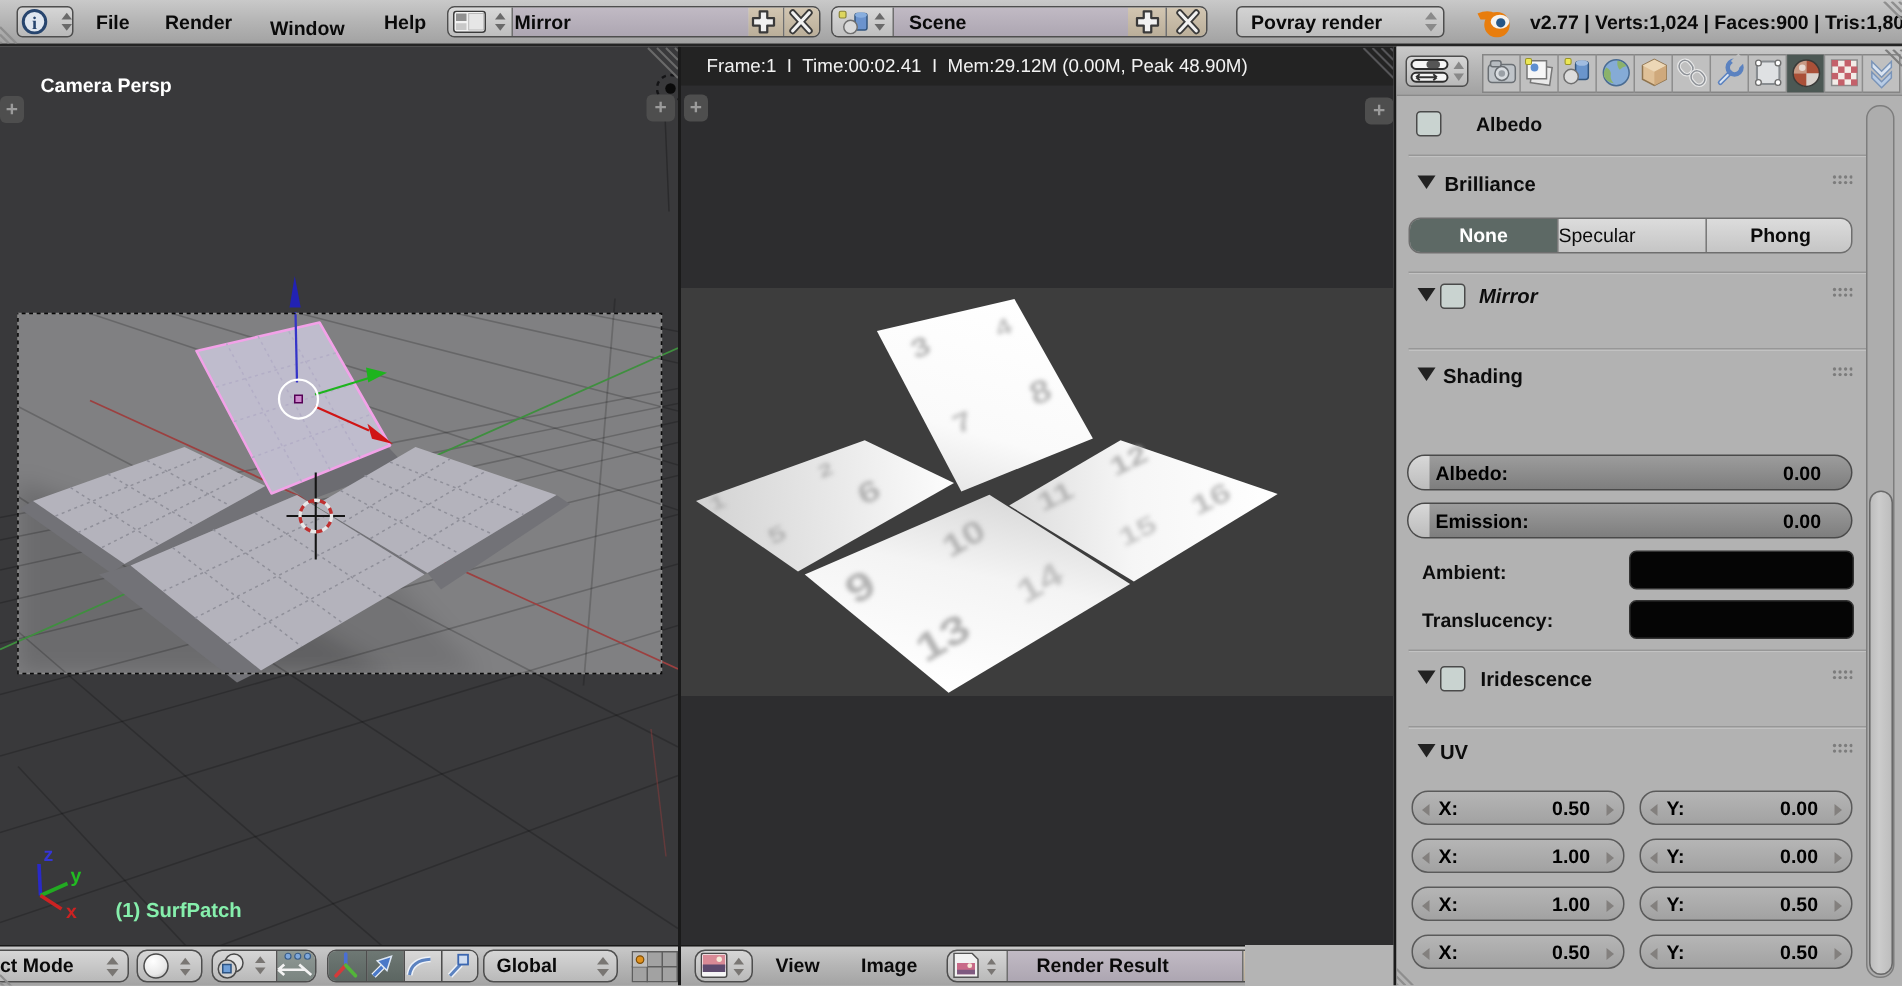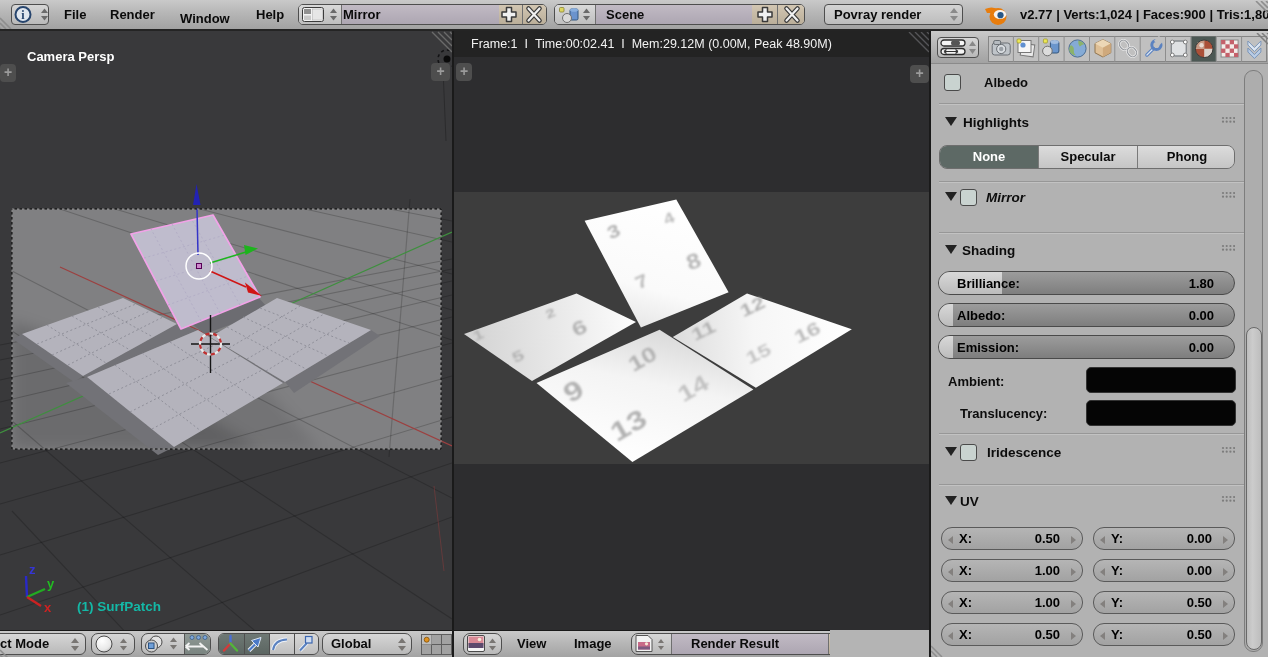--- a/index.html
+++ b/index.html
@@ -215,21 +215,21 @@
     <path d="M432 1 L452 21 M438 1 L452 15 M444 1 L452 9 M450 1 L452 3" stroke="#6a6a6a" stroke-width="1.4" fill="none"></path>
 
     <line x1="27" y1="566" x2="26" y2="545" stroke="#2929c8" stroke-width="2.4"></line>
     <line x1="27" y1="566" x2="45" y2="558" stroke="#22aa22" stroke-width="2.4"></line>
     <line x1="27" y1="566" x2="41" y2="575" stroke="#cc2222" stroke-width="2.4"></line>
     <text x="29" y="543" font-size="13" font-weight="bold" fill="#3535d5">z</text>
     <text x="47" y="557" font-size="13" font-weight="bold" fill="#22bb22">y</text>
     <text x="44" y="581" font-size="13" font-weight="bold" fill="#cc2222">x</text>
   </svg>
   <div class="abs" style="left:27px;top:18px;color:#fff;font-weight:bold;font-size:13px;">Camera Persp</div>
-  <div class="abs" style="left:77px;top:568px;color:#14b8a6;font-weight:bold;font-size:13.5px;">(1) SurfPatch</div>
+  <div class="abs" style="left:77px;top:568px;color:#86efac;font-weight:bold;font-size:13.5px;">(1) SurfPatch</div>
   <div class="plus" style="left:0px;top:33px;width:16px;">+</div>
   <div class="plus" style="left:431px;top:32px;">+</div>
 </div>
 
 <div class="abs" id="imged" style="left:454px;top:31px;width:475px;height:599px;background:#2d2d2f;overflow:hidden;">
   <svg width="475" height="599" style="position:absolute;left:0;top:0;">
     <defs>
       <linearGradient id="gL" gradientUnits="userSpaceOnUse" x1="10" y1="303" x2="182" y2="291">
         <stop offset="0" stop-color="#d2d2d2"></stop>
           <stop offset="0.55" stop-color="#e9e9e9"></stop>
@@ -406,36 +406,36 @@
   <svg class="abs" style="left:322px;top:2px;" width="15" height="16">
     <path d="M4 0 L15 11 M9 0 L15 6 M14 0 L15 1" stroke="#7e7e7e" stroke-width="1.5" fill="none"></path>
   </svg>
   <div class="abs" style="left:0;top:32px;width:337px;height:1px;background:#8a8a8a;"></div>
 
   <div class="chk" style="left:13px;top:43px;"></div>
   <div class="abs lbl" style="left:41px;top:44px;margin-left:12px;">Albedo</div>
   <div class="sep" style="top:72px;"></div>
 
   <div class="tri" style="left:14px;top:86px;"></div>
-  <div class="abs lbl" style="left:32px;top:84px;font-size:13.5px;">Highlights</div>
+  <div class="abs lbl" style="left:32px;top:84px;font-size:13.5px;">Brilliance</div>
   <svg class="dots" style="left:290px;top:85px;" width="15" height="8">
     <g fill="#7c7c7c">
         <circle cx="2" cy="2" r="1.1"></circle>
         <circle cx="5.7" cy="2" r="1.1"></circle>
         <circle cx="9.4" cy="2" r="1.1"></circle>
         <circle cx="13.1" cy="2" r="1.1"></circle>
     <circle cx="2" cy="5.7" r="1.1"></circle>
         <circle cx="5.7" cy="5.7" r="1.1"></circle>
         <circle cx="9.4" cy="5.7" r="1.1"></circle>
         <circle cx="13.1" cy="5.7" r="1.1"></circle>
       </g>
   </svg>
   <div class="abs" style="left:8px;top:114px;width:296px;height:24px;border:1px solid #6e6e6e;border-radius:8px;overflow:hidden;box-sizing:border-box;">
     <div class="abs" style="left:0;top:0;width:98px;height:24px;background:#5d6965;color:#fff;font-weight:bold;text-align:center;line-height:22px;">None</div>
-    <div class="abs" style="left:98px;top:0;width:99px;height:24px;background:linear-gradient(180deg,#dcdcdc,#c3c3c3);border-left:1px solid #7a7a7a;color:#0a0a0a;font-weight:bold;text-align:center;line-height:22px;box-sizing:border-box;">Specular</div>
+    <div class="abs" style="left:98px;top:0;width:99px;height:24px;background:linear-gradient(180deg,#dcdcdc,#c3c3c3);border-left:1px solid #7a7a7a;color:#0a0a0a;font-weight:normal;line-height:22px;box-sizing:border-box;">Specular</div>
     <div class="abs" style="left:197px;top:0;width:99px;height:24px;background:linear-gradient(180deg,#dcdcdc,#c3c3c3);border-left:1px solid #7a7a7a;color:#0a0a0a;font-weight:bold;text-align:center;line-height:22px;box-sizing:border-box;">Phong</div>
   </div>
   <div class="sep" style="top:150px;"></div>
 
   <div class="tri" style="left:14px;top:161px;"></div>
   <div class="chk" style="left:29px;top:158px;"></div>
   <div class="abs lbl" style="left:55px;top:159px;font-size:13.5px;font-style:italic;">Mirror</div>
   <svg class="dots" style="left:290px;top:160px;" width="15" height="8">
     <g fill="#7c7c7c">
         <circle cx="2" cy="2" r="1.1"></circle>
@@ -458,38 +458,33 @@
         <circle cx="5.7" cy="2" r="1.1"></circle>
         <circle cx="9.4" cy="2" r="1.1"></circle>
         <circle cx="13.1" cy="2" r="1.1"></circle>
     <circle cx="2" cy="5.7" r="1.1"></circle>
         <circle cx="5.7" cy="5.7" r="1.1"></circle>
         <circle cx="9.4" cy="5.7" r="1.1"></circle>
         <circle cx="13.1" cy="5.7" r="1.1"></circle>
       </g>
   </svg>
 
-  <div class="slider" style="left:7px;top:240px;width:297px;">
-    <div class="sliderfill" style="width:63px;"></div>
-    <div class="slidertxt">Brilliance:</div>
-      <div class="sliderval">1.80</div>
-  </div>
   <div class="slider" style="left:7px;top:272px;width:297px;">
     <div class="sliderfill" style="width:14px;"></div>
     <div class="slidertxt">Albedo:</div>
       <div class="sliderval">0.00</div>
   </div>
   <div class="slider" style="left:7px;top:304px;width:297px;">
     <div class="sliderfill" style="width:14px;"></div>
     <div class="slidertxt">Emission:</div>
       <div class="sliderval">0.00</div>
   </div>
   <div class="abs lbl" style="left:17px;top:343px;">Ambient:</div>
   <div class="swatch" style="left:155px;top:336px;width:148px;height:24px;"></div>
-  <div class="abs lbl" style="left:29px;top:375px;">Translucency:</div>
+  <div class="abs lbl" style="left:17px;top:375px;">Translucency:</div>
   <div class="swatch" style="left:155px;top:369px;width:148px;height:24px;"></div>
   <div class="sep" style="top:402px;"></div>
 
   <div class="tri" style="left:14px;top:416px;"></div>
   <div class="chk" style="left:29px;top:413px;"></div>
   <div class="abs lbl" style="left:56px;top:414px;font-size:13.5px;">Iridescence</div>
   <svg class="dots" style="left:290px;top:415px;" width="15" height="8">
     <g fill="#7c7c7c">
         <circle cx="2" cy="2" r="1.1"></circle>
         <circle cx="5.7" cy="2" r="1.1"></circle>

